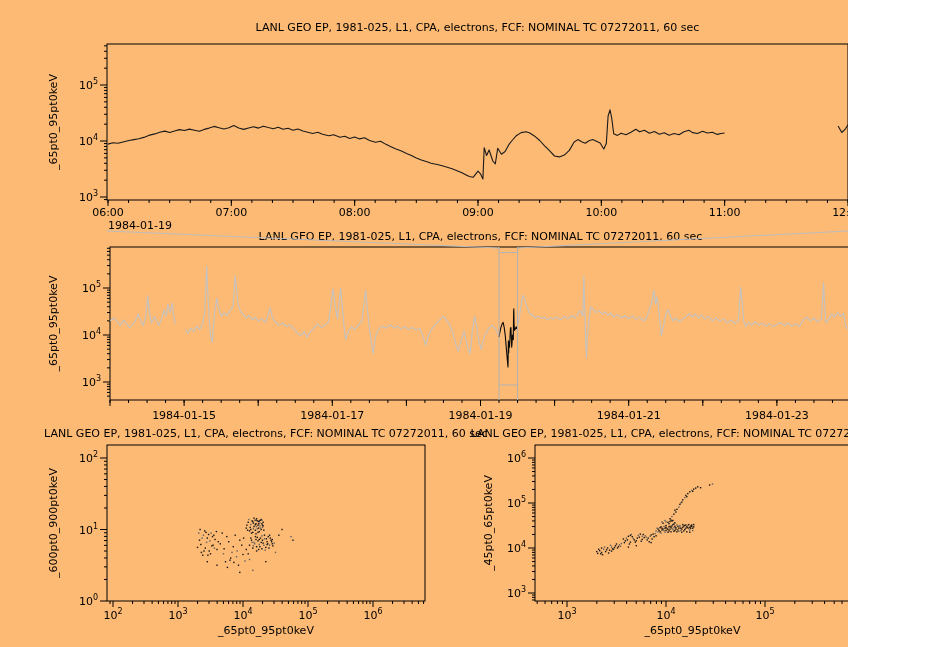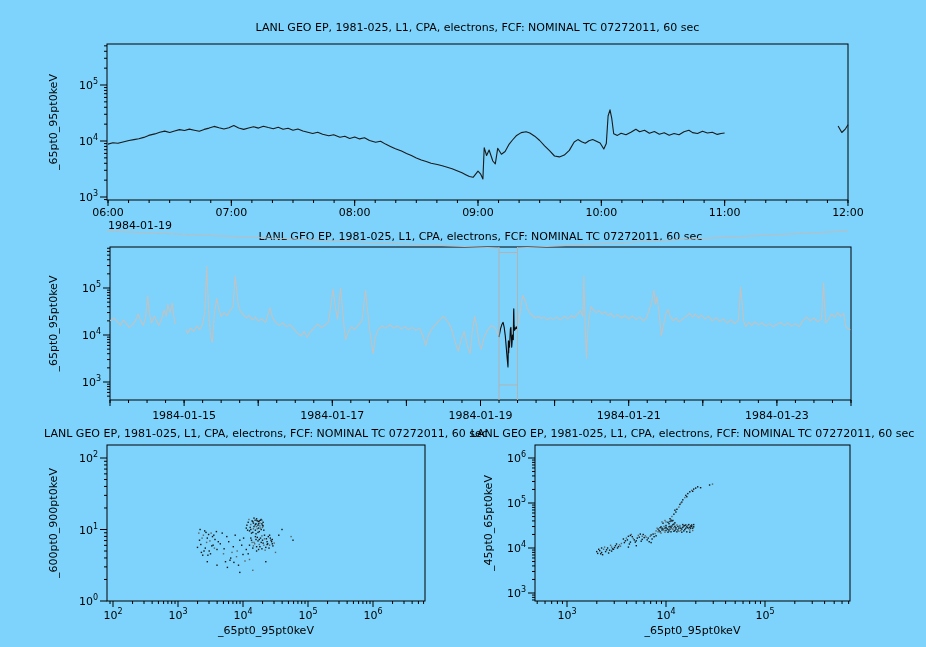--- a/index.html
+++ b/index.html
@@ -1,16 +1,16 @@
 <!DOCTYPE html>
 <html><head>
 <meta charset="utf-8">
 <style>
   html,body{margin:0;padding:0;background:#fff;}
-  #app{position:relative;width:926px;height:647px;background:#7dd3fc;overflow:hidden;
+  #app{position:relative;width:848px;height:647px;background:#fdba74;overflow:hidden;
        font-family:"DejaVu Sans","Liberation Sans",sans-serif;}
   svg text{font-family:"DejaVu Sans","Liberation Sans",sans-serif;fill:#000;}
 </style>
 </head>
 <body>
 
 <div id="app">
   <svg id="fig" width="926" height="647" viewBox="0 0 926 647">
       <g>
         <text x="477.5" y="31" font-size="11px" text-anchor="middle">LANL GEO EP, 1981-025, L1, CPA, electrons, FCF: NOMINAL TC 07272011, 60 sec</text>

